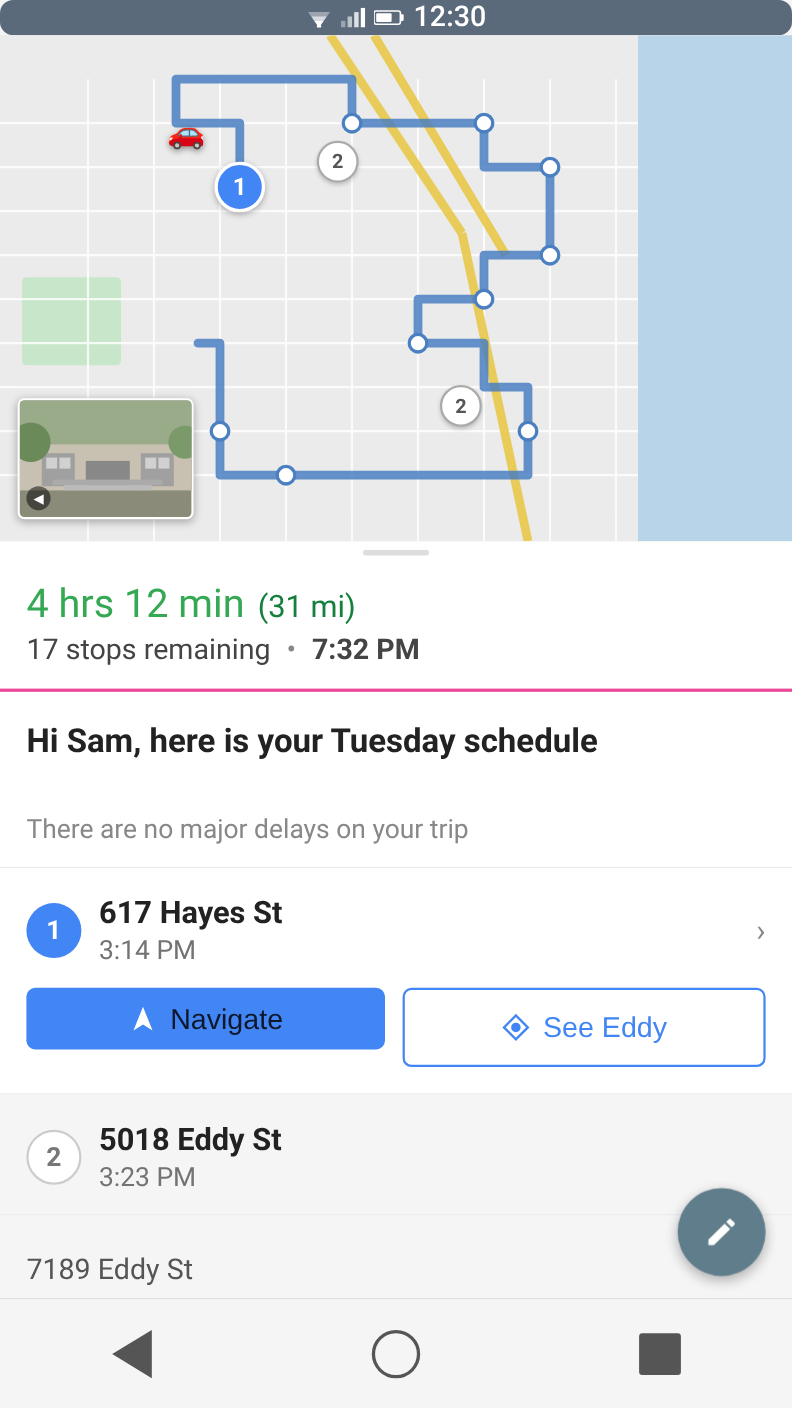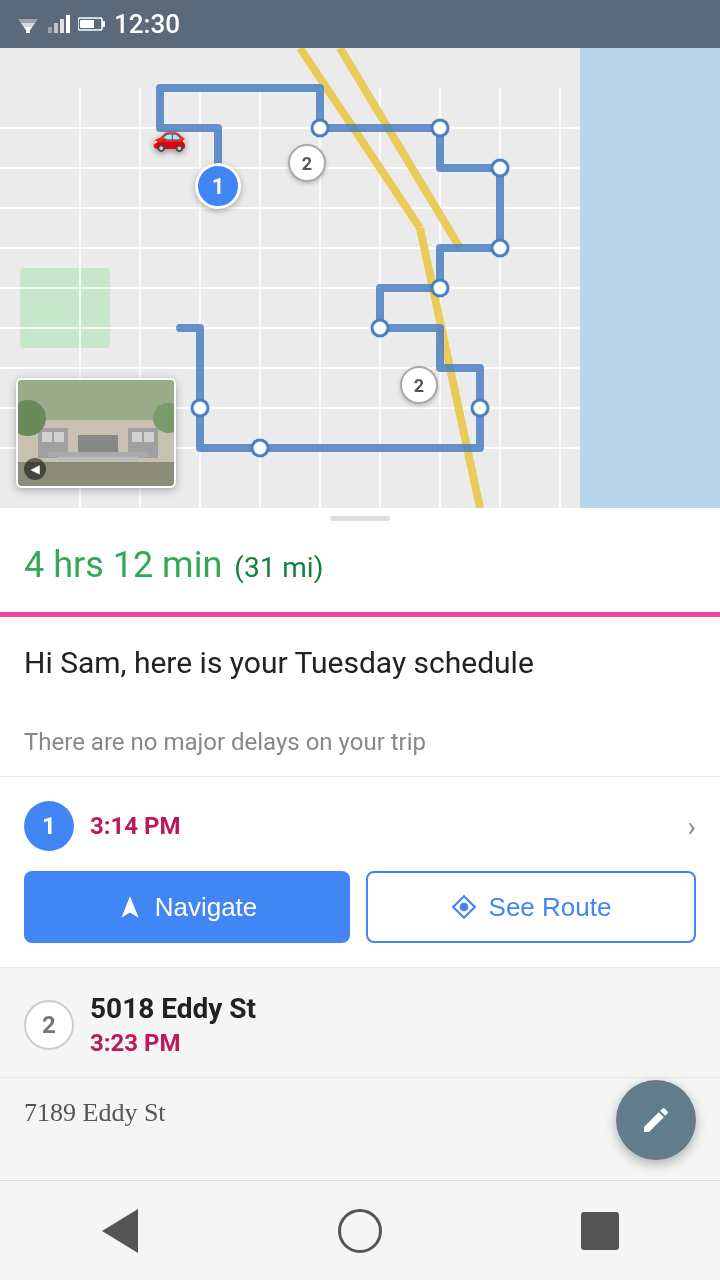--- a/index.html
+++ b/index.html
@@ -8,27 +8,28 @@
       width: 720px;
       min-height: 1280px;
       font-family: 'Roboto', Arial, sans-serif;
       background: #f5f5f5;
       overflow-x: hidden;
     }
 
     
     .status-bar {
       width: 720px;
-      height: 48px;
+      height: 32px;
       background: #5a6a7a;
       display: flex;
       align-items: center;
-      justify-content: flex-start;
+      justify-content: center;
       padding: 0 16px;
       gap: 10px;
+      border-radius: 12px;
     }
     .status-icons {
       display: flex;
       align-items: center;
       gap: 8px;
     }
     .status-time {
       color: white;
       font-size: 26px;
       font-weight: 500;
@@ -175,21 +176,21 @@
       width: 60px;
       height: 5px;
       background: #ddd;
       border-radius: 3px;
     }
 
     
     .info-panel {
       background: white;
       padding: 16px 24px 20px;
-      border-bottom: 5px solid #ec4899;
+      border-bottom: 3px solid #ec4899;
     }
     .trip-time {
       display: flex;
       align-items: baseline;
       gap: 12px;
       margin-bottom: 6px;
     }
     .trip-duration {
       color: #34a853;
       font-size: 36px;
@@ -213,21 +214,21 @@
 
     
     .schedule-header {
       background: white;
       padding: 28px 24px 20px;
       border-bottom: 1px solid #e8e8e8;
     }
     .schedule-greeting {
       font-size: 30px;
       color: #222;
-      font-weight: 400;
+      font-weight: 700;
       margin-bottom: 8px;
     }
     .schedule-subtitle {
       font-size: 24px;
       color: #888;
       margin-top: 48px;
     }
 
     
     .stop-item {
@@ -271,38 +272,37 @@
       flex: 1;
     }
     .stop-address {
       font-size: 28px;
       font-weight: 700;
       color: #222;
       margin-bottom: 4px;
     }
     .stop-time {
       font-size: 24px;
-      color: #be185d;
-      font-weight: bold;
+      color: #737373;
     }
     .stop-chevron {
       color: #888;
       font-size: 28px;
     }
 
     .stop-actions {
       display: flex;
       gap: 16px;
       padding-bottom: 24px;
     }
     .btn-navigate {
       flex: 1;
-      height: 72px;
+      height: 56px;
       background: #4285f4;
-      color: #ffffff;
+      color: #0f172a;
       border: none;
       border-radius: 8px;
       font-size: 26px;
       font-weight: 500;
       display: flex;
       align-items: center;
       justify-content: center;
       gap: 12px;
       cursor: pointer;
     }
@@ -387,25 +387,24 @@
       height: 100%;
     }
 
     
     .stop-item-partial {
       background: #f5f5f5;
       padding: 20px 24px 0;
     }
     .partial-content {
       display: flex;
-      align-items: flex-start;
+      align-items: center;
       gap: 16px;
       overflow: hidden;
       height: 60px;
-      font-family: Liberation Serif, serif;
     }
     .partial-text {
       font-size: 26px;
       color: #555;
       font-weight: 400;
     }
   </style>
 </head>
 <body>
 
@@ -526,52 +525,58 @@
 
 <div class="drag-handle">
   <div class="drag-handle-bar"></div>
 </div>
 
 <div class="info-panel">
   <div class="trip-time">
     <span class="trip-duration">4 hrs 12 min</span>
     <span class="trip-distance">(31 mi)</span>
   </div>
+  <div class="trip-stops">
+    <span>17 stops remaining</span>
+    <span class="stops-separator">•</span>
+    <span class="trip-stops-bold">7:32 PM</span>
+  </div>
 </div>
 
 <div class="schedule-header">
   <div class="schedule-greeting">Hi Sam, here is your Tuesday schedule</div>
   <div class="schedule-subtitle">There are no major delays on your trip</div>
 </div>
 
 <div class="stop-item active">
   <div class="stop-header">
     <div class="stop-number blue">
       <span>1</span>
     </div>
     <div class="stop-info">
+      <div class="stop-address">617 Hayes St</div>
       <div class="stop-time">3:14 PM</div>
     </div>
     <div class="stop-chevron">›</div>
   </div>
   <div class="stop-actions">
     <button class="btn-navigate">
 
       <svg width="26" height="26" viewBox="0 0 24 24" fill="white">
         <polygon points="12,2 20,22 12,17 4,22"></polygon>
       </svg>
       <span>Navigate</span>
     </button>
     <button class="btn-see-route">
 
       <svg width="26" height="26" viewBox="0 0 24 24" fill="none" stroke="#4285f4" stroke-width="2">
         <polygon points="12,2 22,12 12,22 2,12"></polygon>
         <circle cx="12" cy="12" r="3" fill="#4285f4"></circle>
       </svg>
-      <span>See Route</span>
+      <span>See Eddy</span>
     </button>
   </div>
 </div>
 
 <div class="stop-item inactive">
   <div class="stop-header">
     <div class="stop-number gray">
       <span>2</span>
     </div>
     <div class="stop-info">

